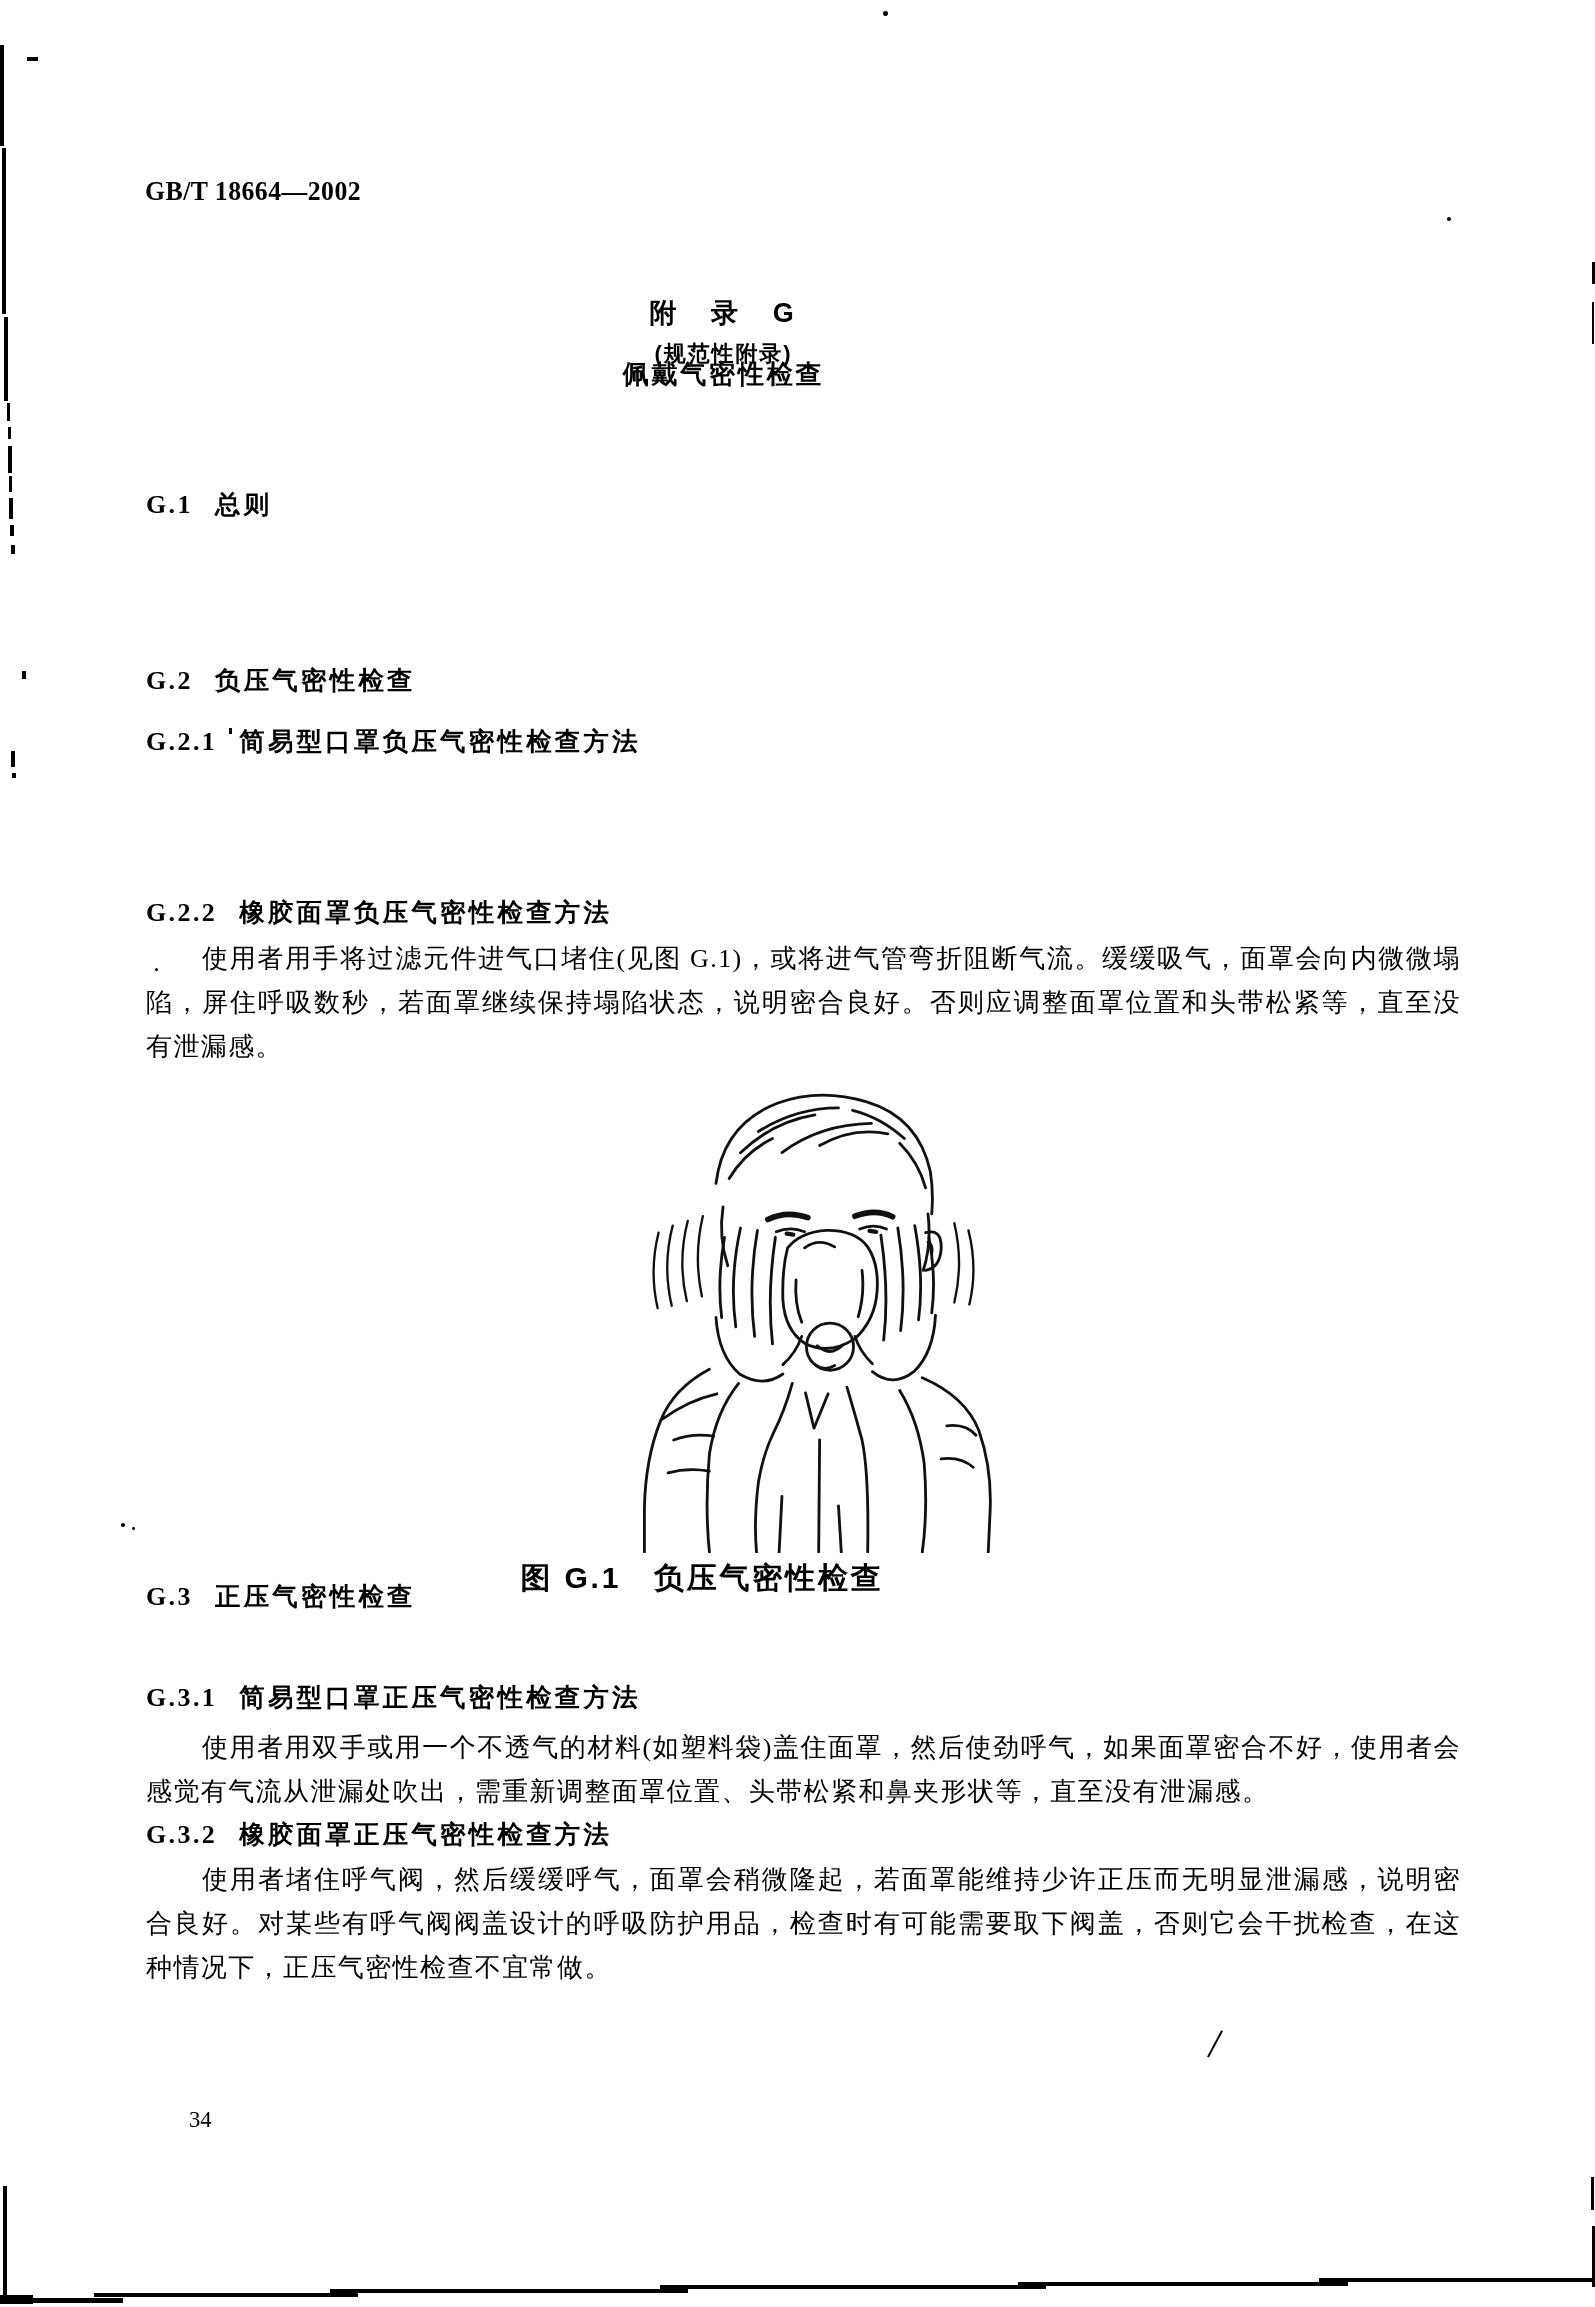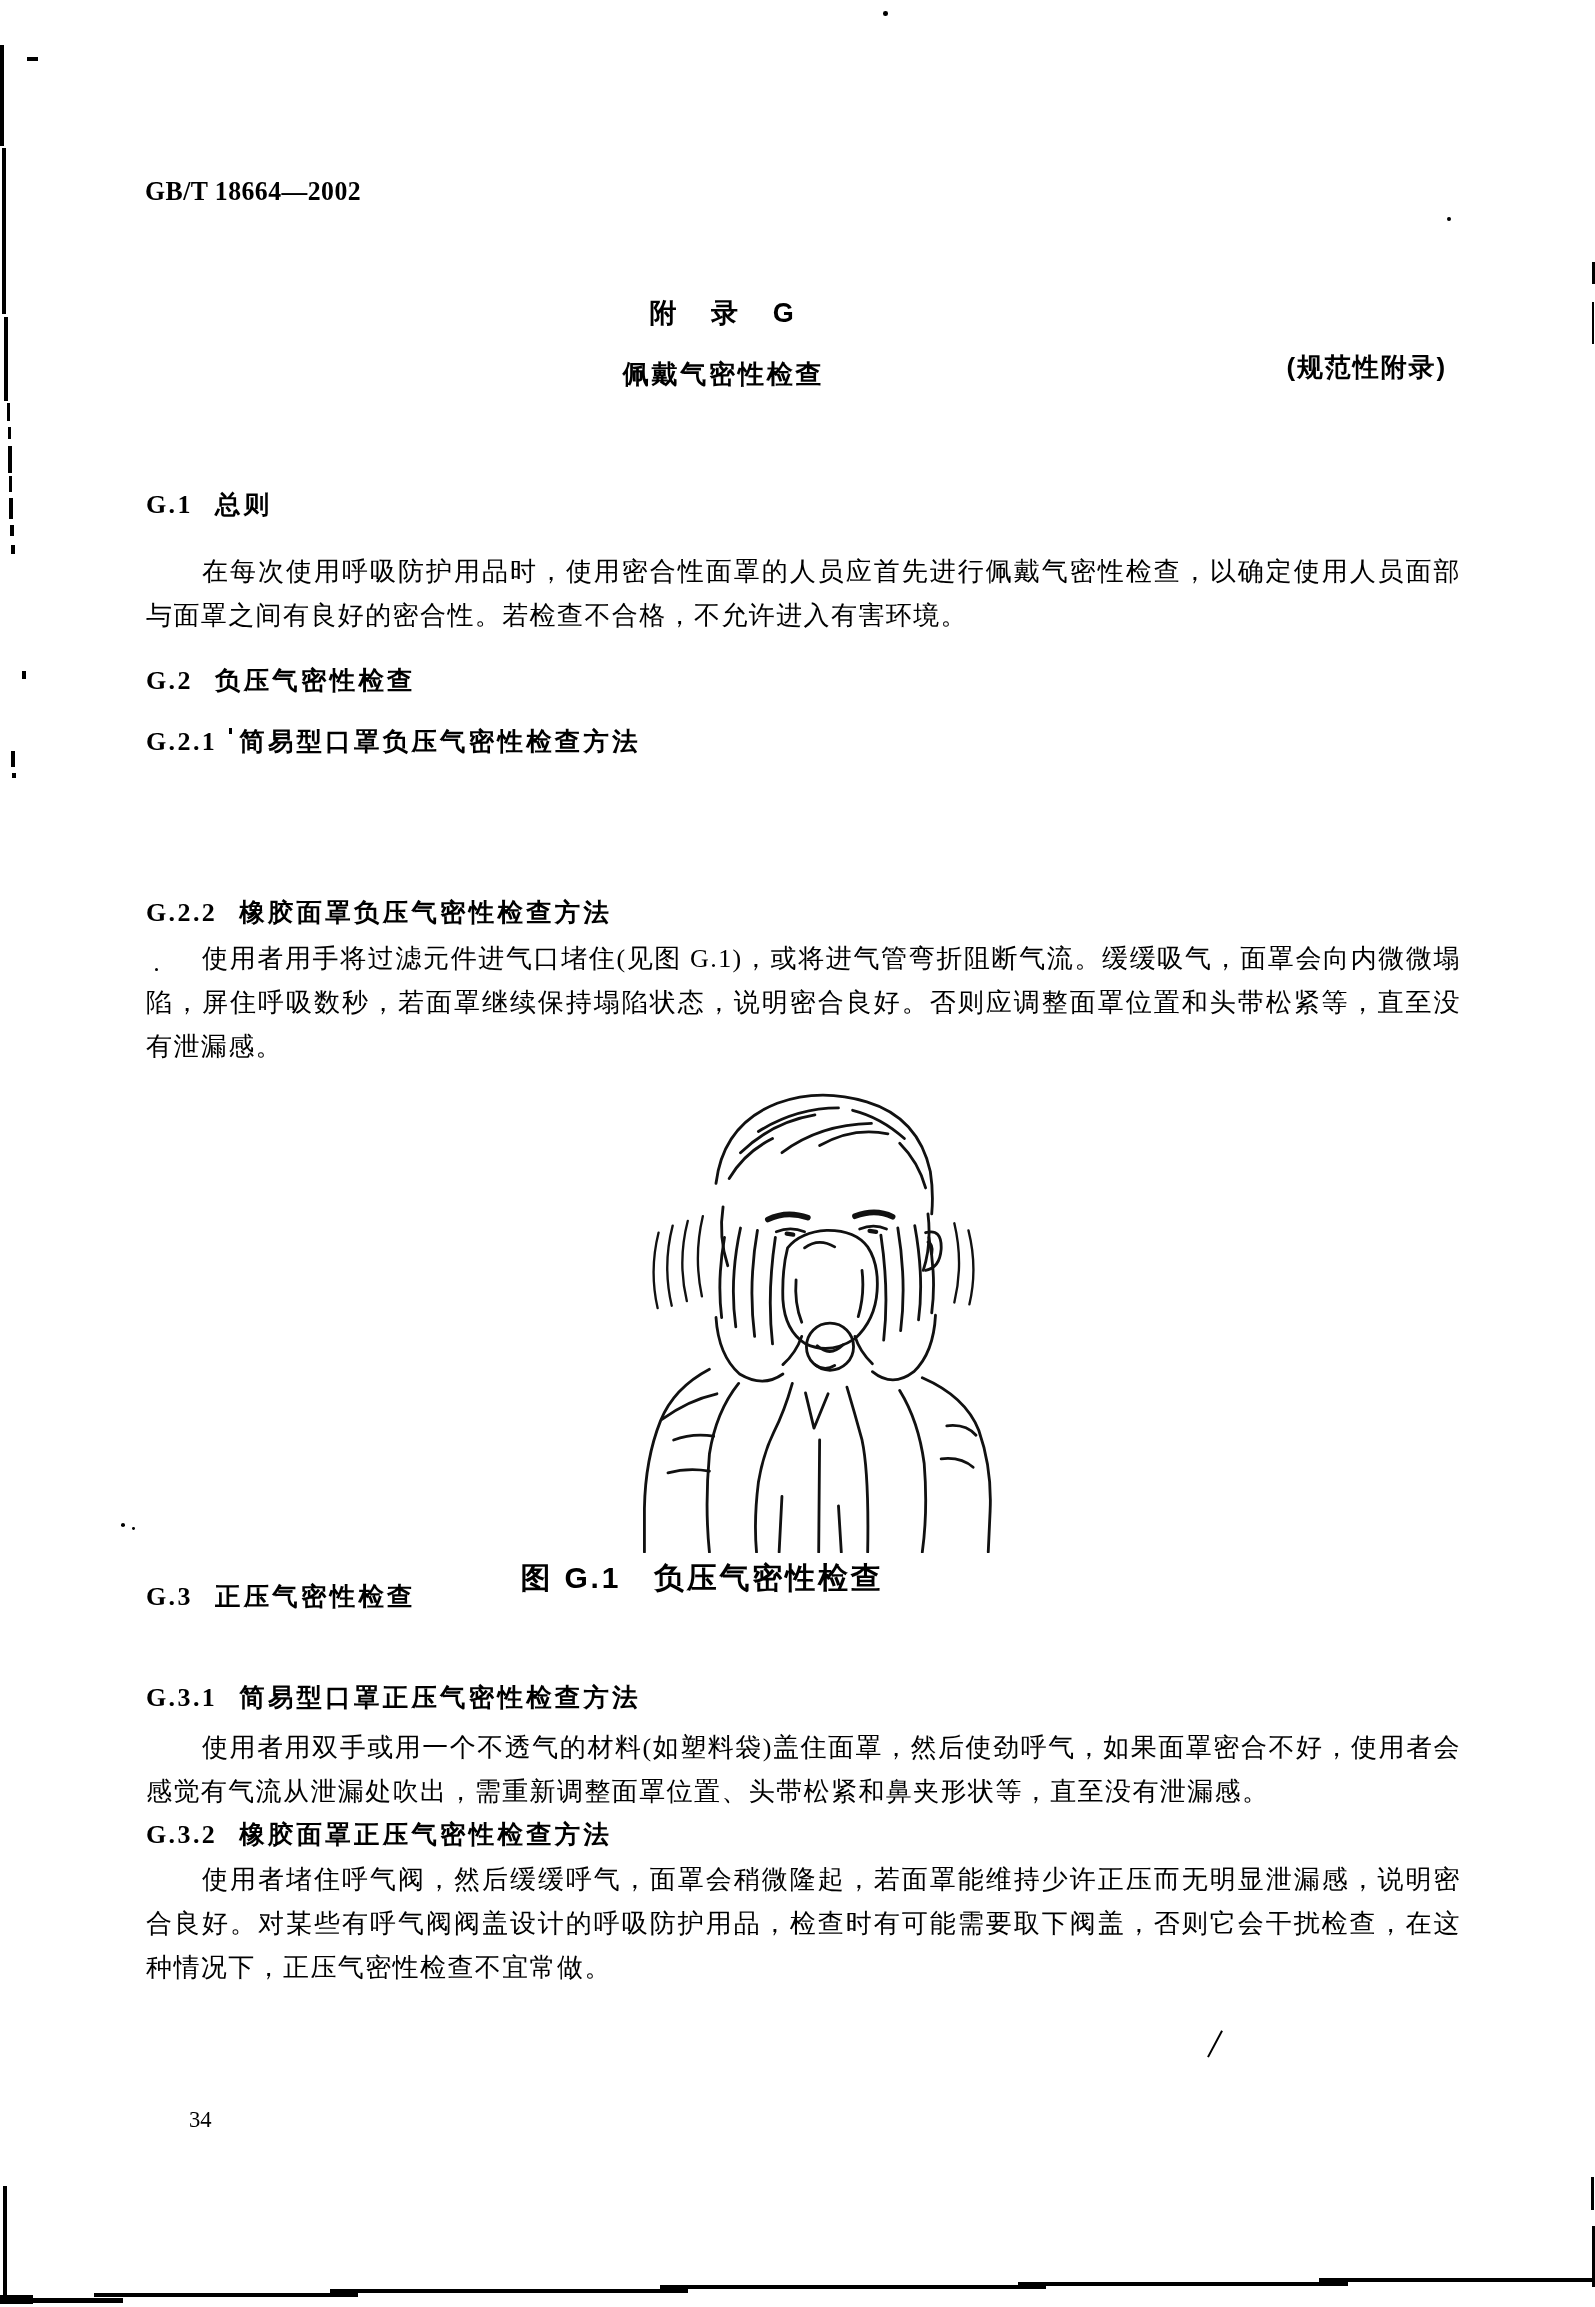--- a/index.html
+++ b/index.html
@@ -9,21 +9,21 @@
   }
   
   .std-code{
     position:absolute;left:145px;top:175px;font-size:28px;font-weight:bold;
     letter-spacing:0.5px;transform:scaleX(.92);transform-origin:left center;
     font-family:"Liberation Serif",serif;white-space:nowrap;
   }
   .centerblock{position:absolute;left:0;width:1447px;text-align:center;font-weight:bold;
     font-family:"Liberation Sans",sans-serif;white-space:nowrap;}
   .t1{top:295px;font-size:27px;letter-spacing:3.8px;}
-  .t2{top:350px;font-size:26px;letter-spacing:1.9px;text-align:right;}
+  .t2{top:339px;font-size:22px;letter-spacing:1.9px;}
   .t3{top:357px;font-size:26px;letter-spacing:2.8px;}
   .heading{position:absolute;left:146px;white-space:nowrap;font-weight:bold;text-align:center;}
   .heading .num{font-family:"Liberation Serif",serif;font-size:26px;letter-spacing:2.4px;margin-right:22px;}
   .heading .ht{font-family:"Liberation Sans",sans-serif;font-size:25.4px;letter-spacing:3.3px;}
   .para{
     position:absolute;left:146px;width:1315px;margin:0;
     font-size:26px;line-height:44px;letter-spacing:1.4px;
     text-align:justify;text-justify:inter-character;text-indent:56px;
   }
   .caption{position:absolute;left:0;width:1404px;text-align:center;font-weight:bold;
@@ -43,21 +43,20 @@
 
   <div class="std-code">GB/T 18664—2002</div>
 
   <div class="centerblock t1">附　录　G</div>
   <div class="centerblock t2">(规范性附录)</div>
   <div class="centerblock t3">佩戴气密性检查</div>
 
   <div class="heading" style="top:488px">
     <span class="num">G.1</span><span class="ht">总则</span>
   </div>
-  <p class="para" style="top:550px">在每次使用呼吸防护用品时，使用密合性面罩的人员应首先进行佩戴气密性检查，以确定使用人员面部与面罩之间有良好的密合性。若检查不合格，不允许进入有害环境。</p>
 
   <div class="heading" style="top:664px">
     <span class="num">G.2</span><span class="ht">负压气密性检查</span>
   </div>
 
   <div class="heading" style="top:725px">
     <span class="num">G.2.1</span><span class="ht">简易型口罩负压气密性检查方法</span>
   </div>
 
   <div class="heading" style="top:896px">

